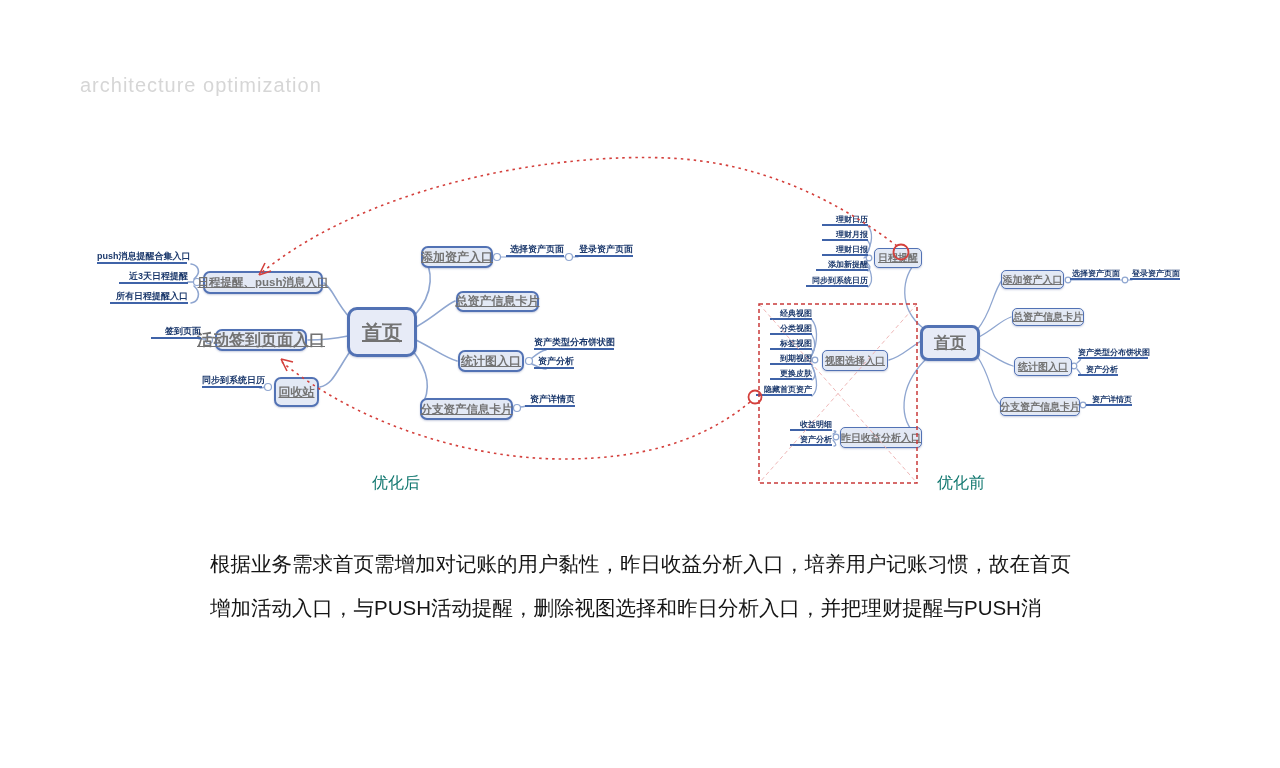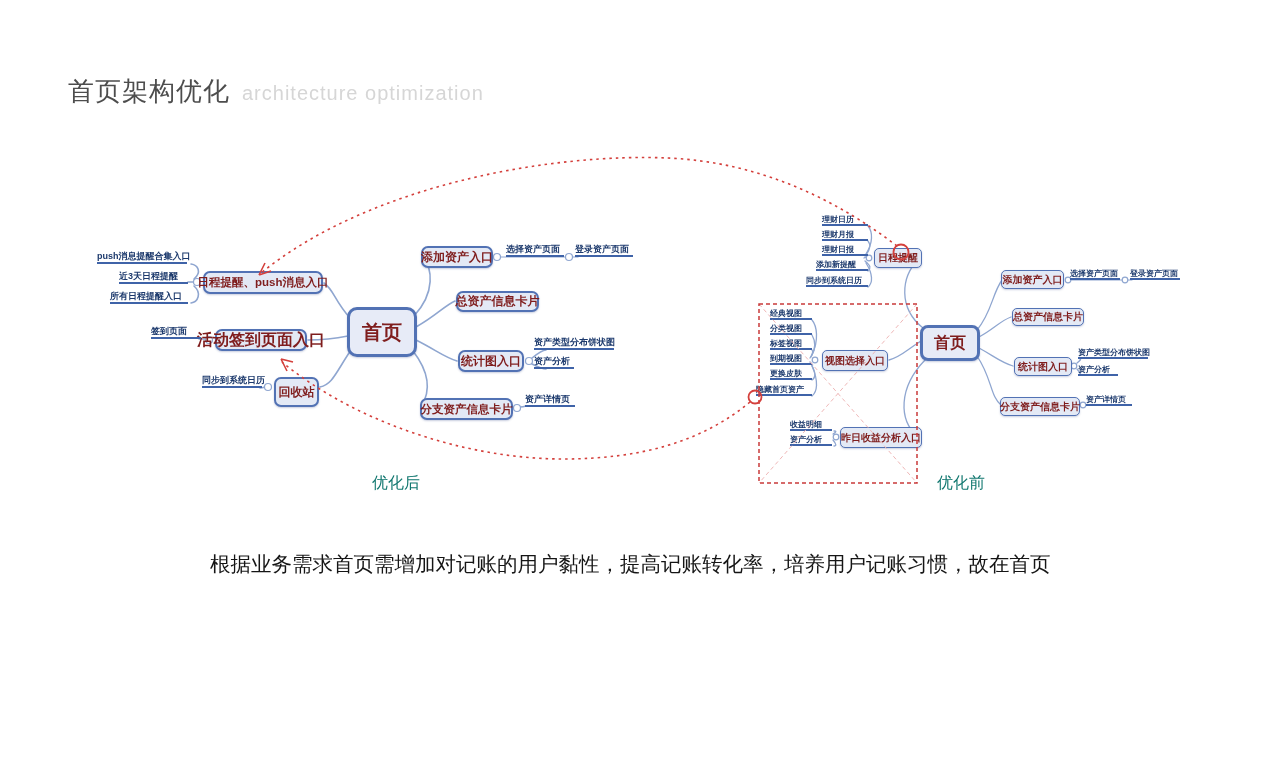--- a/index.html
+++ b/index.html
@@ -9,32 +9,33 @@
   }
   .abs{position:absolute;box-sizing:border-box;}
   
   .title-zh{font-size:26px;color:#4d4d4d;letter-spacing:1px;}
   .title-en{font-size:20px;color:#d6d6d6;letter-spacing:1px;margin-left:12px;}
   .title-row{display:flex;align-items:baseline;}
   
   .node{
     position:absolute;box-sizing:border-box;
     background:#e3e9f5;border:2px solid #5272b4;border-radius:7px;
-    color:#7f1d1d;font-weight:bold;font-size:12px;
+    color:#737373;font-weight:bold;font-size:12px;
     display:flex;align-items:center;justify-content:center;white-space:nowrap;
     box-shadow:0 1px 2px rgba(60,80,140,.28);
+    text-decoration:underline;
   }
   .node-center{border-width:3px;border-radius:10px;font-size:20px;background:#e7ebf7;}
   .node-sm{font-size:10px;border-radius:5px;border-width:1.5px;}
   .node-center-sm{border-width:3px;border-radius:8px;font-size:16px;background:#e7ebf7;}
   
   .leaf{
     position:absolute;box-sizing:border-box;height:13px;line-height:11px;
     border-bottom:2px solid #3f63a8;color:#1d3a6d;font-weight:bold;font-size:9px;
-    text-align:left;white-space:nowrap;overflow:visible;
+    text-align:right;white-space:nowrap;overflow:visible;
   }
   .leaf-sm{height:11px;line-height:9px;font-size:8px;border-bottom-width:2px;}
   .caption{font-size:16px;color:#0f766e;}
   
   .desc{font-size:20.5px;color:#151515;line-height:43.5px;white-space:nowrap;}
   svg{position:absolute;left:0;top:0;pointer-events:none;}
 </style>
 </head>
 <body>
 
@@ -95,21 +96,20 @@
     <circle cx="815" cy="360" r="2.8"></circle>
     <circle cx="836" cy="437" r="2.8"></circle>
     <circle cx="1068" cy="280" r="2.8"></circle>
     <circle cx="1125" cy="280" r="2.8"></circle>
     <circle cx="1074" cy="366" r="2.8"></circle>
     <circle cx="1083" cy="405" r="2.8"></circle>
   </g>
 </svg>
 
 <div class="abs title-row" style="left:68px;top:74px;">
-  <span class="title-zh">首页架构优化</span>
   <span class="title-en">architecture optimization</span>
 </div>
 
 <div class="node node-center" style="left:347px;top:307px;width:70px;height:50px;">首页</div>
 
 <div class="node" style="left:203px;top:271px;width:120px;height:23px;font-size:11.5px;">日程提醒、push消息入口</div>
 <div class="leaf" style="left:97px;top:251px;width:90px;">push消息提醒合集入口</div>
 <div class="leaf" style="left:119px;top:271px;width:69px;">近3天日程提醒</div>
 <div class="leaf" style="left:110px;top:291px;width:78px;">所有日程提醒入口</div>
 
@@ -180,14 +180,15 @@
     <circle cx="901" cy="252" r="7.5" stroke-width="1.8"></circle>
     <circle cx="755" cy="397" r="6.5" stroke-width="1.8"></circle>
     <path d="M 897 246 C 830 195 755 162 668 158 C 556 153 372 183 261 273" stroke-width="1.6" stroke-dasharray="2.5 4"></path>
     <path d="M 259 275 L 271 271 M 259 275 L 265 263" stroke-width="1.6"></path>
     <path d="M 750 402 C 702 442 640 459 563 459 C 468 459 356 423 282 362" stroke-width="1.6" stroke-dasharray="2.5 4"></path>
     <path d="M 281 359 L 293 362 M 281 359 L 287 371" stroke-width="1.6"></path>
   </g>
 </svg>
 
 <div class="abs desc" style="left:210px;top:542px;">
-  <div>根据业务需求首页需增加对记账的用户黏性，提高记账转化率，培养用户记账习惯，故在首页</div>
+  <div>根据业务需求首页需增加对记账的用户黏性，昨日收益分析入口，培养用户记账习惯，故在首页</div>
+  <div>增加活动入口，与PUSH活动提醒，删除视图选择和昨日分析入口，并把理财提醒与PUSH消</div>
 </div>
 
 </body></html>

